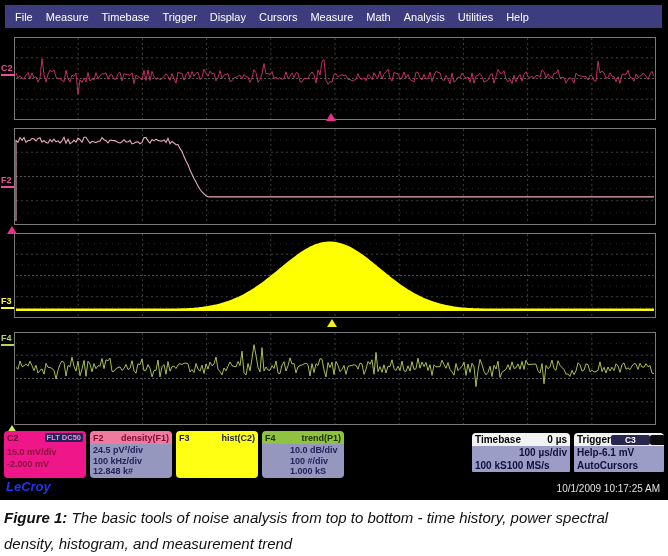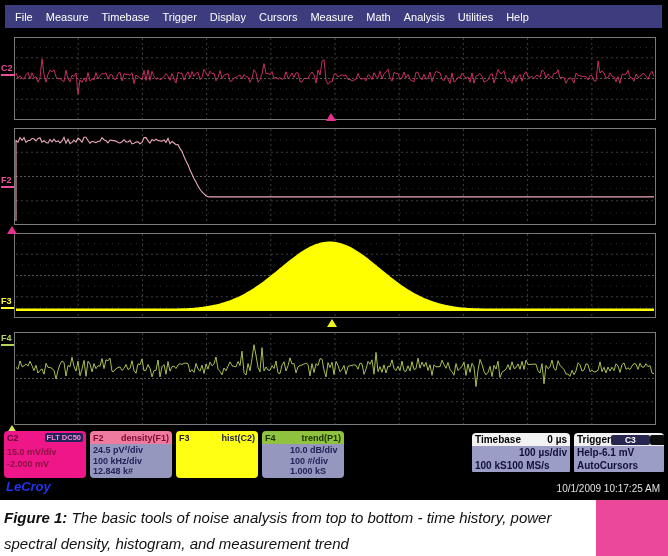--- a/index.html
+++ b/index.html
@@ -50,21 +50,21 @@
   .trow{display:flex;justify-content:flex-start;line-height:13px;font-weight:bold;}
   .trow .lone{margin-left:auto;}
   .tbadge{color:#fff;font-size:8.5px;padding:0 14px;border-radius:2px;margin-left:0;font-weight:bold;}
   .tbadge.c3{background:#26264e;}
   .tbadge.dc{background:#0c0c0c;}
   .headbadges{display:flex;align-items:center;}
   
   .logo{position:absolute;left:6px;top:479px;color:#2233ee;font-size:13px;font-weight:bold;font-style:italic;}
   .timestamp{position:absolute;right:8px;top:483px;color:#e0e0e0;font-size:10px;}
   
-  .caption{position:absolute;left:0;top:500px;width:596px;height:56px;background:#fff;color:#111;
+  .caption{position:absolute;left:0;top:500px;width:668px;height:56px;background:#fff;color:#111;
            font-size:15px;font-style:italic;line-height:26px;padding:5px 14px 0 4px;box-sizing:border-box;}
   .figlabel{font-weight:bold;}
 </style>
 </head>
 <body>
 
 <div class="page">
   <div class="screen">
 
     <div class="menubar">

